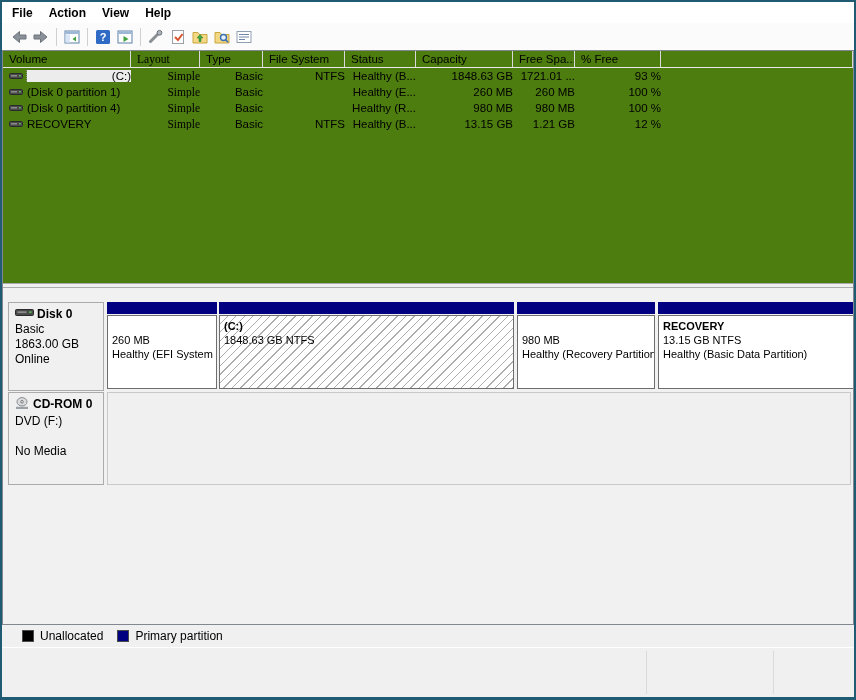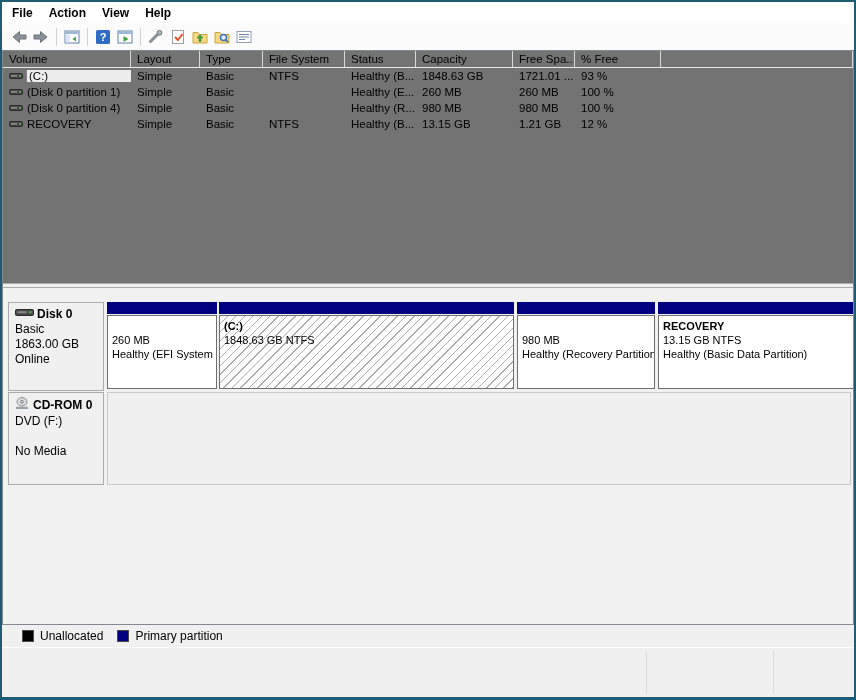--- a/index.html
+++ b/index.html
@@ -23,43 +23,43 @@
   .menubar { height:21px; background:#fff; display:flex; align-items:center; padding-left:2px; flex:0 0 auto; }
   .menu-item { padding:2px 8px;font-weight:bold; }
 
   
   .toolbar { height:27px; background:#FBFBFB; display:flex; align-items:center; padding-left:6px; flex:0 0 auto; }
   .tbi { width:22px; height:20px; display:flex; align-items:center; justify-content:center; }
   .tb-sep { width:1px; height:18px; background:#D0D0D0; margin:0 4px; }
 
   
   .main { height:575px; border:1px solid #828790; display:flex; flex-direction:column; flex:0 0 auto; background:#fff; }
-  .top-pane { height:232px; background:#737373; overflow:hidden; }
+  .top-pane { height:232px; background:#4d7c0f; overflow:hidden;text-align:right; }
   .splitter { height:5px; background:#F0F0F0; border-top:1px solid #ABABAB; border-bottom:1px solid #ABABAB; }
   .bottom-pane { flex:1; position:relative; background:#F1F1F1; overflow:hidden; }
 
   
   .vt-row { display:flex; height:16px; align-items:center; font-size:11.5px; }
   .vt-header { height:17px; border-bottom:1px solid #E8E8E8; }
   .vt-header .vt-cell { border-right:1px solid #D9D9D9; height:100%; display:flex; align-items:center; }
   .vt-cell { padding-left:6px; overflow:hidden; white-space:nowrap; flex:0 0 auto; }
-  .c0{width:128px;} .c1{width:69px;} .c2{width:63px;} .c3{width:82px;}
+  .c0{width:128px;} .c1{width:69px;font-family:Liberation Serif, serif;} .c2{width:63px;} .c3{width:82px;}
   .c4{width:71px;} .c5{width:97px;} .c6{width:62px;} .c7{width:86px;} .c8{flex:1 1 auto;}
   .vol-cell { display:flex; align-items:center; gap:4px; }
   .vol-ico { flex:0 0 auto; display:flex; }
   .focus-box { flex:1; background:#ECECEC; outline:1px dotted #8F8F8F; padding-left:2px; }
 
   
   .disk-row { position:absolute; left:5px; right:2px; }
   .row-disk0 { top:14px; height:89px; }
   .row-cdrom { top:104px; height:93px; }
   .disk-label { position:absolute; left:0; top:0; width:96px; height:100%;
                 background:#F0F0F0; border:1px solid #ABABAB; padding:4px 2px 0 6px;
                 font-size:12px; line-height:15px; overflow:hidden; white-space:nowrap; }
-  .disk-label .dname { font-weight:bold; display:flex; align-items:center; gap:3px; }
+  .disk-label .dname { font-weight:bold; display:flex; gap:3px; }
   .part { position:absolute; top:0; height:89px; }
   .p1 { left:99px;  width:110px; }
   .p2 { left:211px; width:295px; }
   .p3 { left:509px; width:138px; }
   .p4 { left:650px; width:198px; }
   .part-bar { height:12px; }
   .part-box { position:absolute; top:13px; left:0; right:0; bottom:2px; background:#fff;
               border:1px solid #6E6E6E; padding:3px 2px 0 4px;
               font-size:11px; line-height:14px; white-space:nowrap; overflow:hidden; }
   .part-box .pname { font-weight:bold; min-height:14px; }

